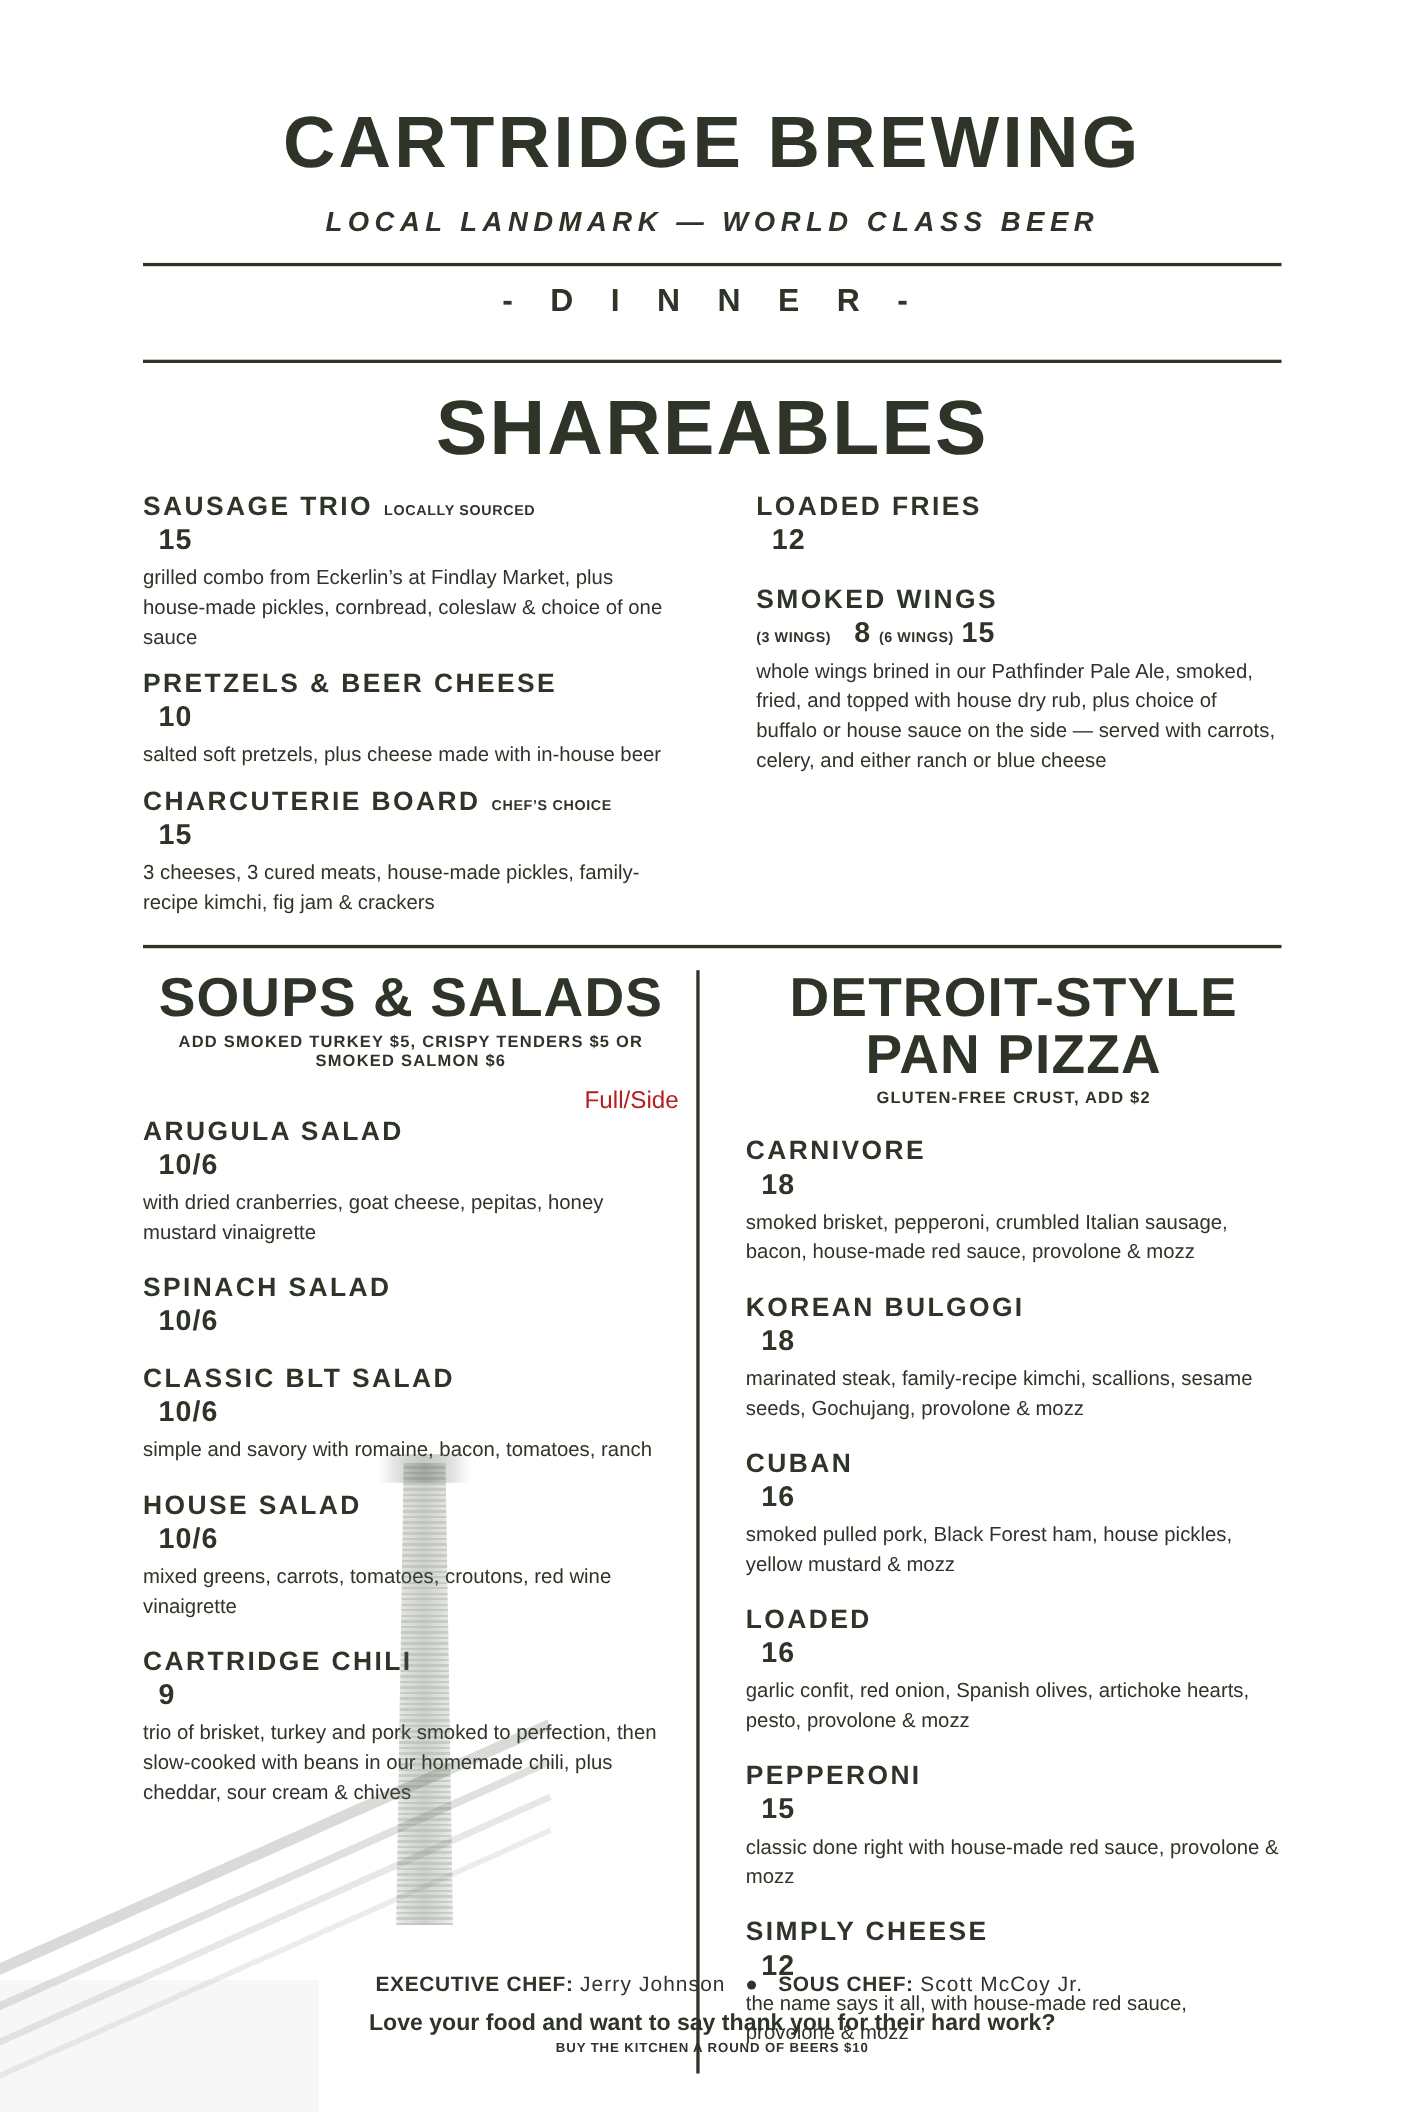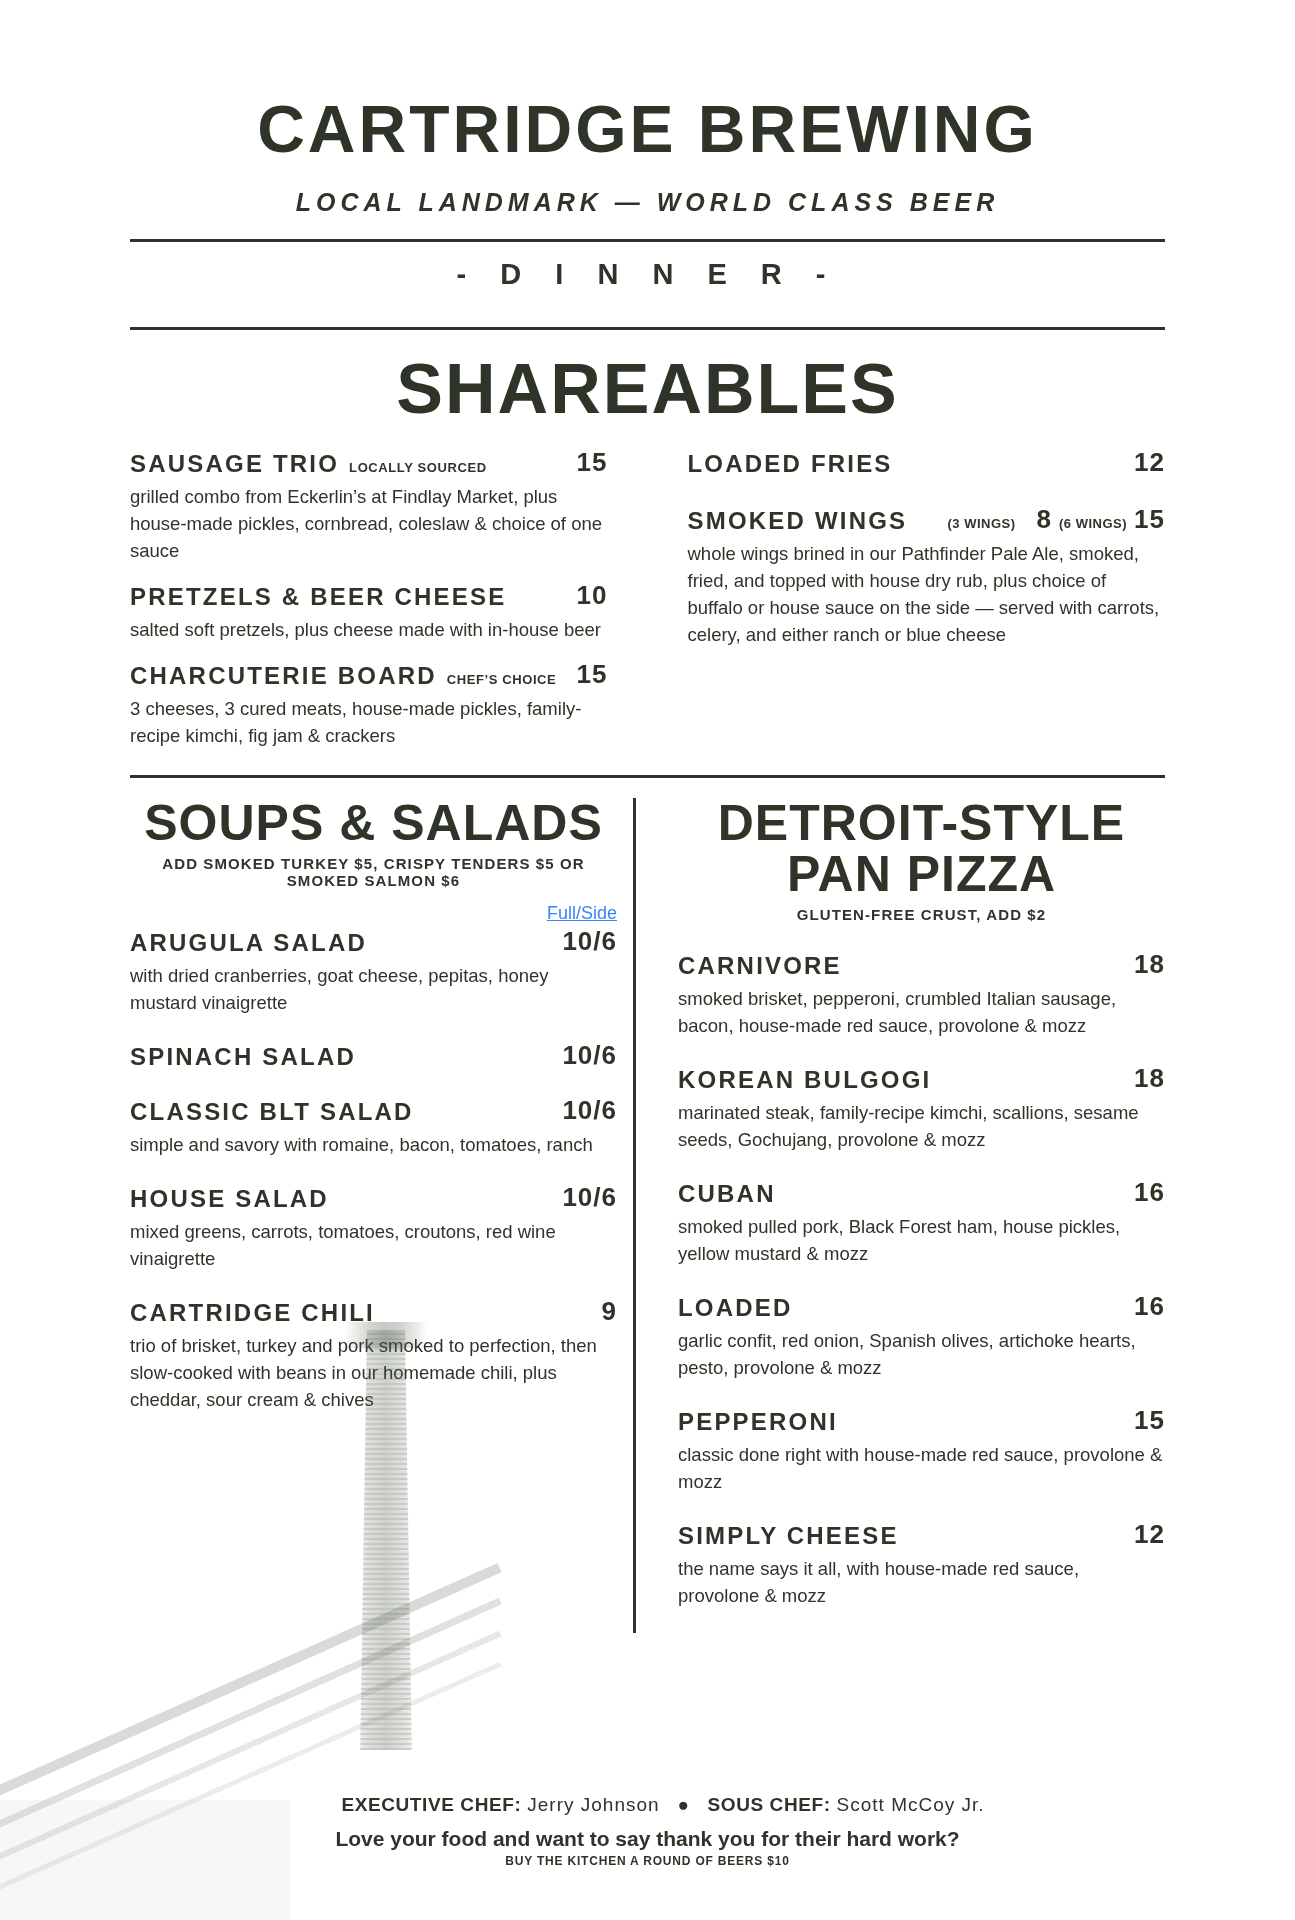--- a/index.html
+++ b/index.html
@@ -86,23 +86,24 @@
     width: 3px;
     background: #2e3528;
     align-self: stretch;
     flex: 0 0 3px;
   }
 
   
   .item { margin-bottom: 16px; }
   .item-head {
     display: flex;
-    align-items: flex-end;
+    align-items: flex-start;
     justify-content: space-between;
     white-space: nowrap;
+    flex-direction: column;
   }
   .item-name {
     font-size: 24px;
     font-weight: bold;
     letter-spacing: 2.2px;
     color: #2e3528;
   }
   .item-note {
     font-size: 13px;
     font-weight: bold;
@@ -148,24 +149,23 @@
     font-size: 15px;
     font-weight: bold;
     letter-spacing: 1.1px;
     margin-top: 6px;
     color: #2e3528;
   }
   .soups-title { font-size: 50px; letter-spacing: 1px; }
   .pizza-title { font-size: 50px; letter-spacing: 1px; }
   .fullside {
     text-align: right;
-    font-size: 18px;
+    font-size: 22px;
     margin: 14px 0 2px 0;
-    color: #3b82f6;
-    text-decoration: underline;
+    color: #b91c1c;
   }
   .spaced-item { margin-bottom: 24px; }
 
   
   .footer {
     position: absolute;
     left: 0;
     right: 0;
     bottom: 52px;
     text-align: center;

